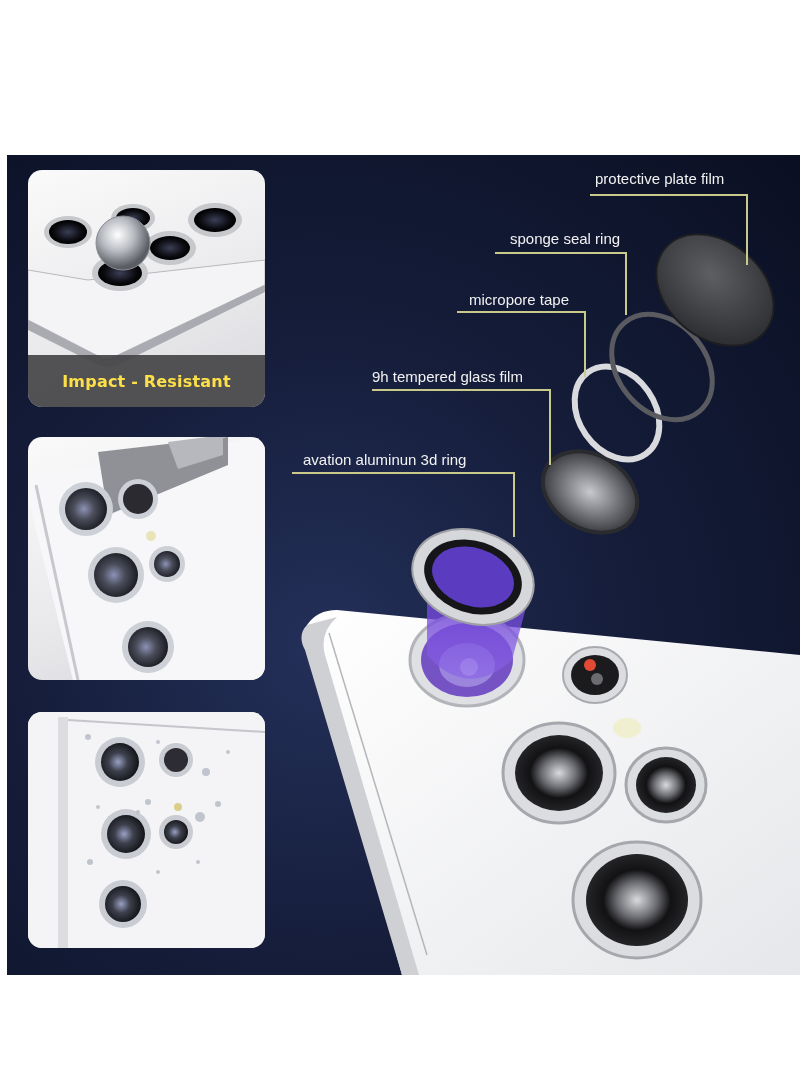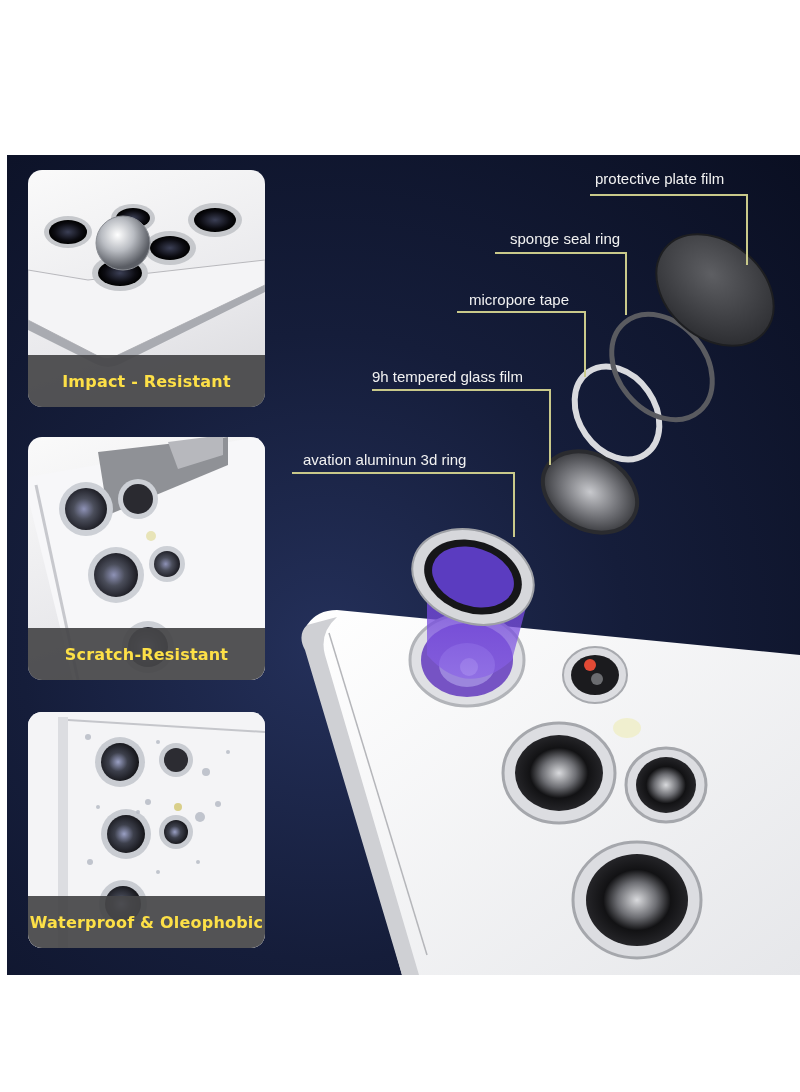--- a/index.html
+++ b/index.html
@@ -71,21 +71,20 @@
       <circle cx="110" cy="62" r="20" fill="#cdd0d6"></circle>
         <circle cx="110" cy="62" r="15" fill="#2a2a30"></circle>
       <circle cx="123" cy="99" r="5" fill="#e8e4b8"></circle>
       <circle cx="88" cy="138" r="28" fill="#cdd0d6"></circle>
         <circle cx="88" cy="138" r="22" fill="url(#lensg2)"></circle>
       <circle cx="139" cy="127" r="18" fill="#cdd0d6"></circle>
         <circle cx="139" cy="127" r="13" fill="url(#lensg2)"></circle>
       <circle cx="120" cy="210" r="26" fill="#cdd0d6"></circle>
         <circle cx="120" cy="210" r="20" fill="url(#lensg2)"></circle>
     </svg>
-    <div class="caption">Scratch-Resistant</div>
   </div>
 
   <div class="card" style="top:557px;height:236px;">
     <svg width="237" height="236">
       <defs>
         <radialGradient id="lensg3" cx="45%" cy="50%" r="55%">
           <stop offset="0%" stop-color="#9aa0c4"></stop>
             <stop offset="45%" stop-color="#3d404c"></stop>
             <stop offset="100%" stop-color="#141418"></stop>
         </radialGradient>
@@ -112,21 +111,20 @@
         <circle cx="172" cy="105" r="5"></circle>
           <circle cx="120" cy="90" r="3"></circle>
           <circle cx="70" cy="95" r="2"></circle>
           <circle cx="62" cy="150" r="3"></circle>
         <circle cx="130" cy="160" r="2"></circle>
           <circle cx="170" cy="150" r="2"></circle>
           <circle cx="200" cy="40" r="2"></circle>
           <circle cx="110" cy="100" r="2"></circle>
       </g>
     </svg>
-    <div class="caption">Waterproof &amp; Oleophobic</div>
   </div>
 
   <svg class="phone-svg" width="793" height="820">
     <defs>
       <linearGradient id="phoneg" x1="0" y1="0" x2="1" y2="1">
         <stop offset="0%" stop-color="#ffffff"></stop>
           <stop offset="100%" stop-color="#e6e7ea"></stop>
       </linearGradient>
       <radialGradient id="plateg" cx="40%" cy="40%" r="65%">
         <stop offset="0%" stop-color="#5e5f63"></stop>

